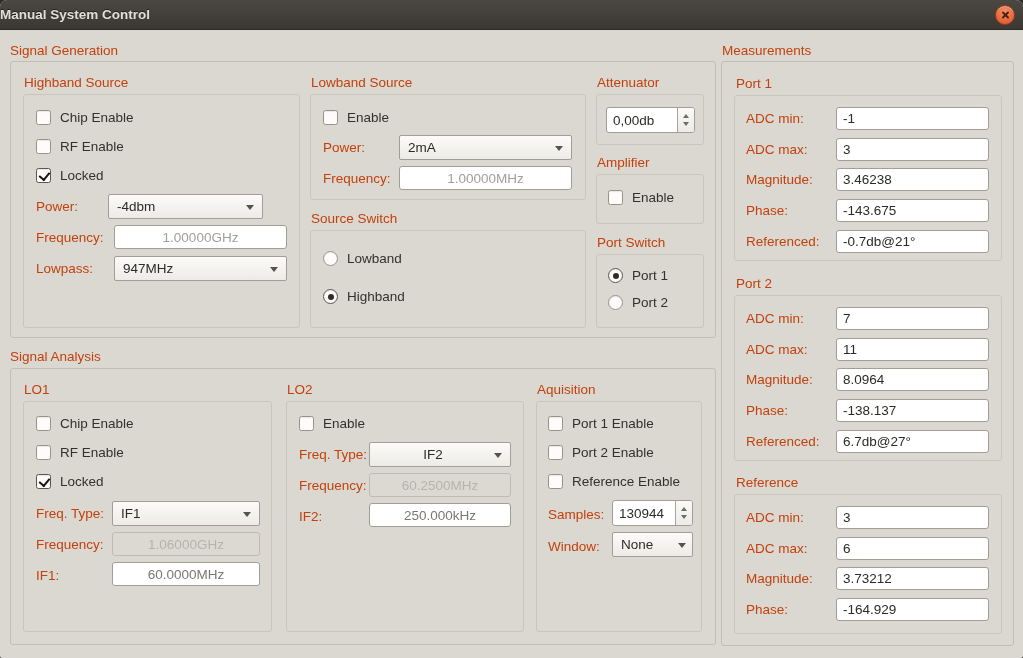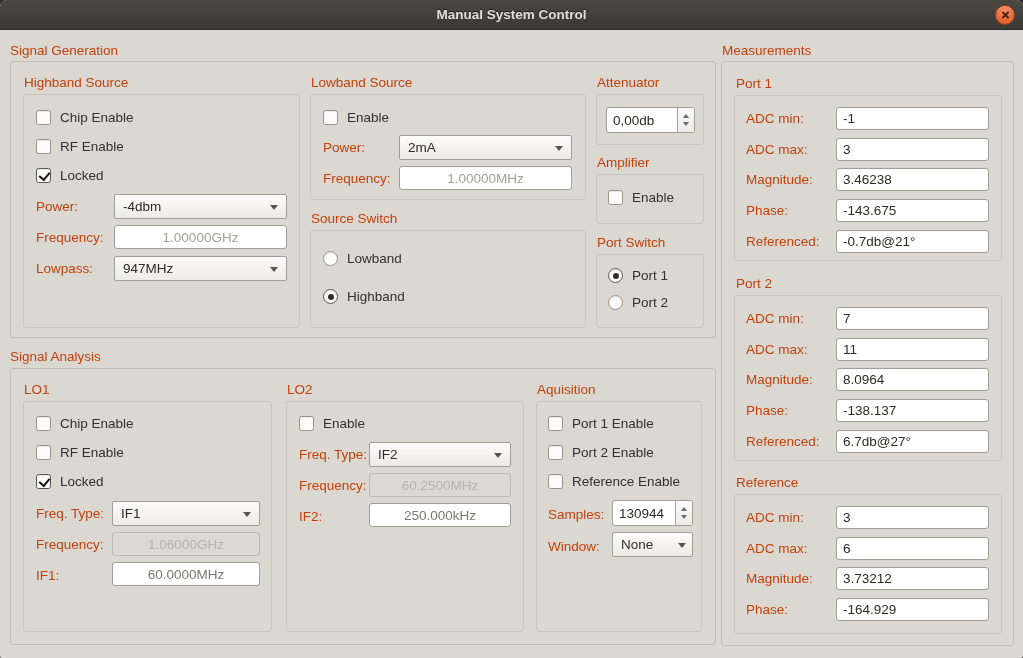--- a/index.html
+++ b/index.html
@@ -10,21 +10,21 @@
     font-family:"Liberation Sans","DejaVu Sans",sans-serif;color:#33312c;
   }
   
   .titlebar{
     position:absolute;left:0;top:0;width:100%;height:30px;
     background:linear-gradient(#4b4841,#3b3834);
     border-bottom:1px solid #2c2a26;
   }
   .title-text{
     position:absolute;left:0;right:0;top:0;height:40px;line-height:29px;
-    text-align:center;font-size:13.5px;font-weight:bold;color:#e3dfd8;
+    text-align:left;font-size:13.5px;font-weight:bold;color:#e3dfd8;
     text-shadow:0 -1px 0 rgba(0,0,0,.55);
   }
   .close-btn{
     position:absolute;right:8px;top:5px;width:20px;height:20px;border-radius:50%;
     background:radial-gradient(circle at 50% 32%,#f2926c 0%,#e96b3c 55%,#d55526 100%);
     border:1px solid #93401c;box-shadow:inset 0 1px 0 rgba(255,255,255,.35);
     cursor:pointer;
   }
   .close-icon{position:absolute;left:50%;top:50%;width:0;height:0;}
   .close-icon::before,.close-icon::after{
@@ -90,21 +90,21 @@
   <div class="check" style="left:36px;top:139px;">
     <span class="box"></span>
     <span>RF Enable</span>
   </div>
   <div class="check" style="left:36px;top:168px;">
     <span class="box on"></span>
     <span>Locked</span>
   </div>
 
   <div class="lbl" style="left:36px;top:199px;">Power:</div>
-  <div class="combo" style="left:114px;top:194px;width:173px;height:25px;">
+  <div class="combo" style="left:108px;top:194px;width:155px;height:25px;">
     <span>-4dbm</span>
     <span class="combo-arrow"></span>
   </div>
 
   <div class="lbl" style="left:36px;top:230px;">Frequency:</div>
   <input class="field center-gray" style="left: 114px; top: 225px; width: 173px; height: 24px;" value="1.00000GHz">
 
   <div class="lbl" style="left:36px;top:261px;">Lowpass:</div>
   <div class="combo" style="left:114px;top:256px;width:173px;height:25px;">
     <span>947MHz</span>
@@ -192,21 +192,21 @@
   <div class="lbl" style="left:36px;top:568px;">IF1:</div>
   <input class="field center-dim" style="left: 112px; top: 562px; width: 148px; height: 24px;" value="60.0000MHz">
 
   <div class="grp-label" style="left:287px;top:382px;">LO2</div>
   <div class="frame" style="left:286px;top:401px;width:238px;height:231px;"></div>
   <div class="check" style="left:299px;top:416px;">
     <span class="box"></span>
     <span>Enable</span>
   </div>
   <div class="lbl" style="left:299px;top:447px;">Freq. Type:</div>
-  <div class="combo" style="left:369px;top:442px;width:142px;height:25px;">
+  <div class="combo" style="left:369px;top:442px;width:142px;height:25px;justify-content:center;">
     <span>IF2</span>
     <span class="combo-arrow"></span>
   </div>
   <div class="lbl" style="left:299px;top:478px;">Frequency:</div>
   <input class="field disabled" style="left: 369px; top: 473px; width: 142px; height: 24px;" value="60.2500MHz">
   <div class="lbl" style="left:299px;top:509px;">IF2:</div>
   <input class="field center-dim" style="left: 369px; top: 503px; width: 142px; height: 24px;" value="250.000kHz">
 
   <div class="grp-label" style="left:537px;top:382px;">Aquisition</div>
   <div class="frame" style="left:536px;top:401px;width:166px;height:231px;"></div>

